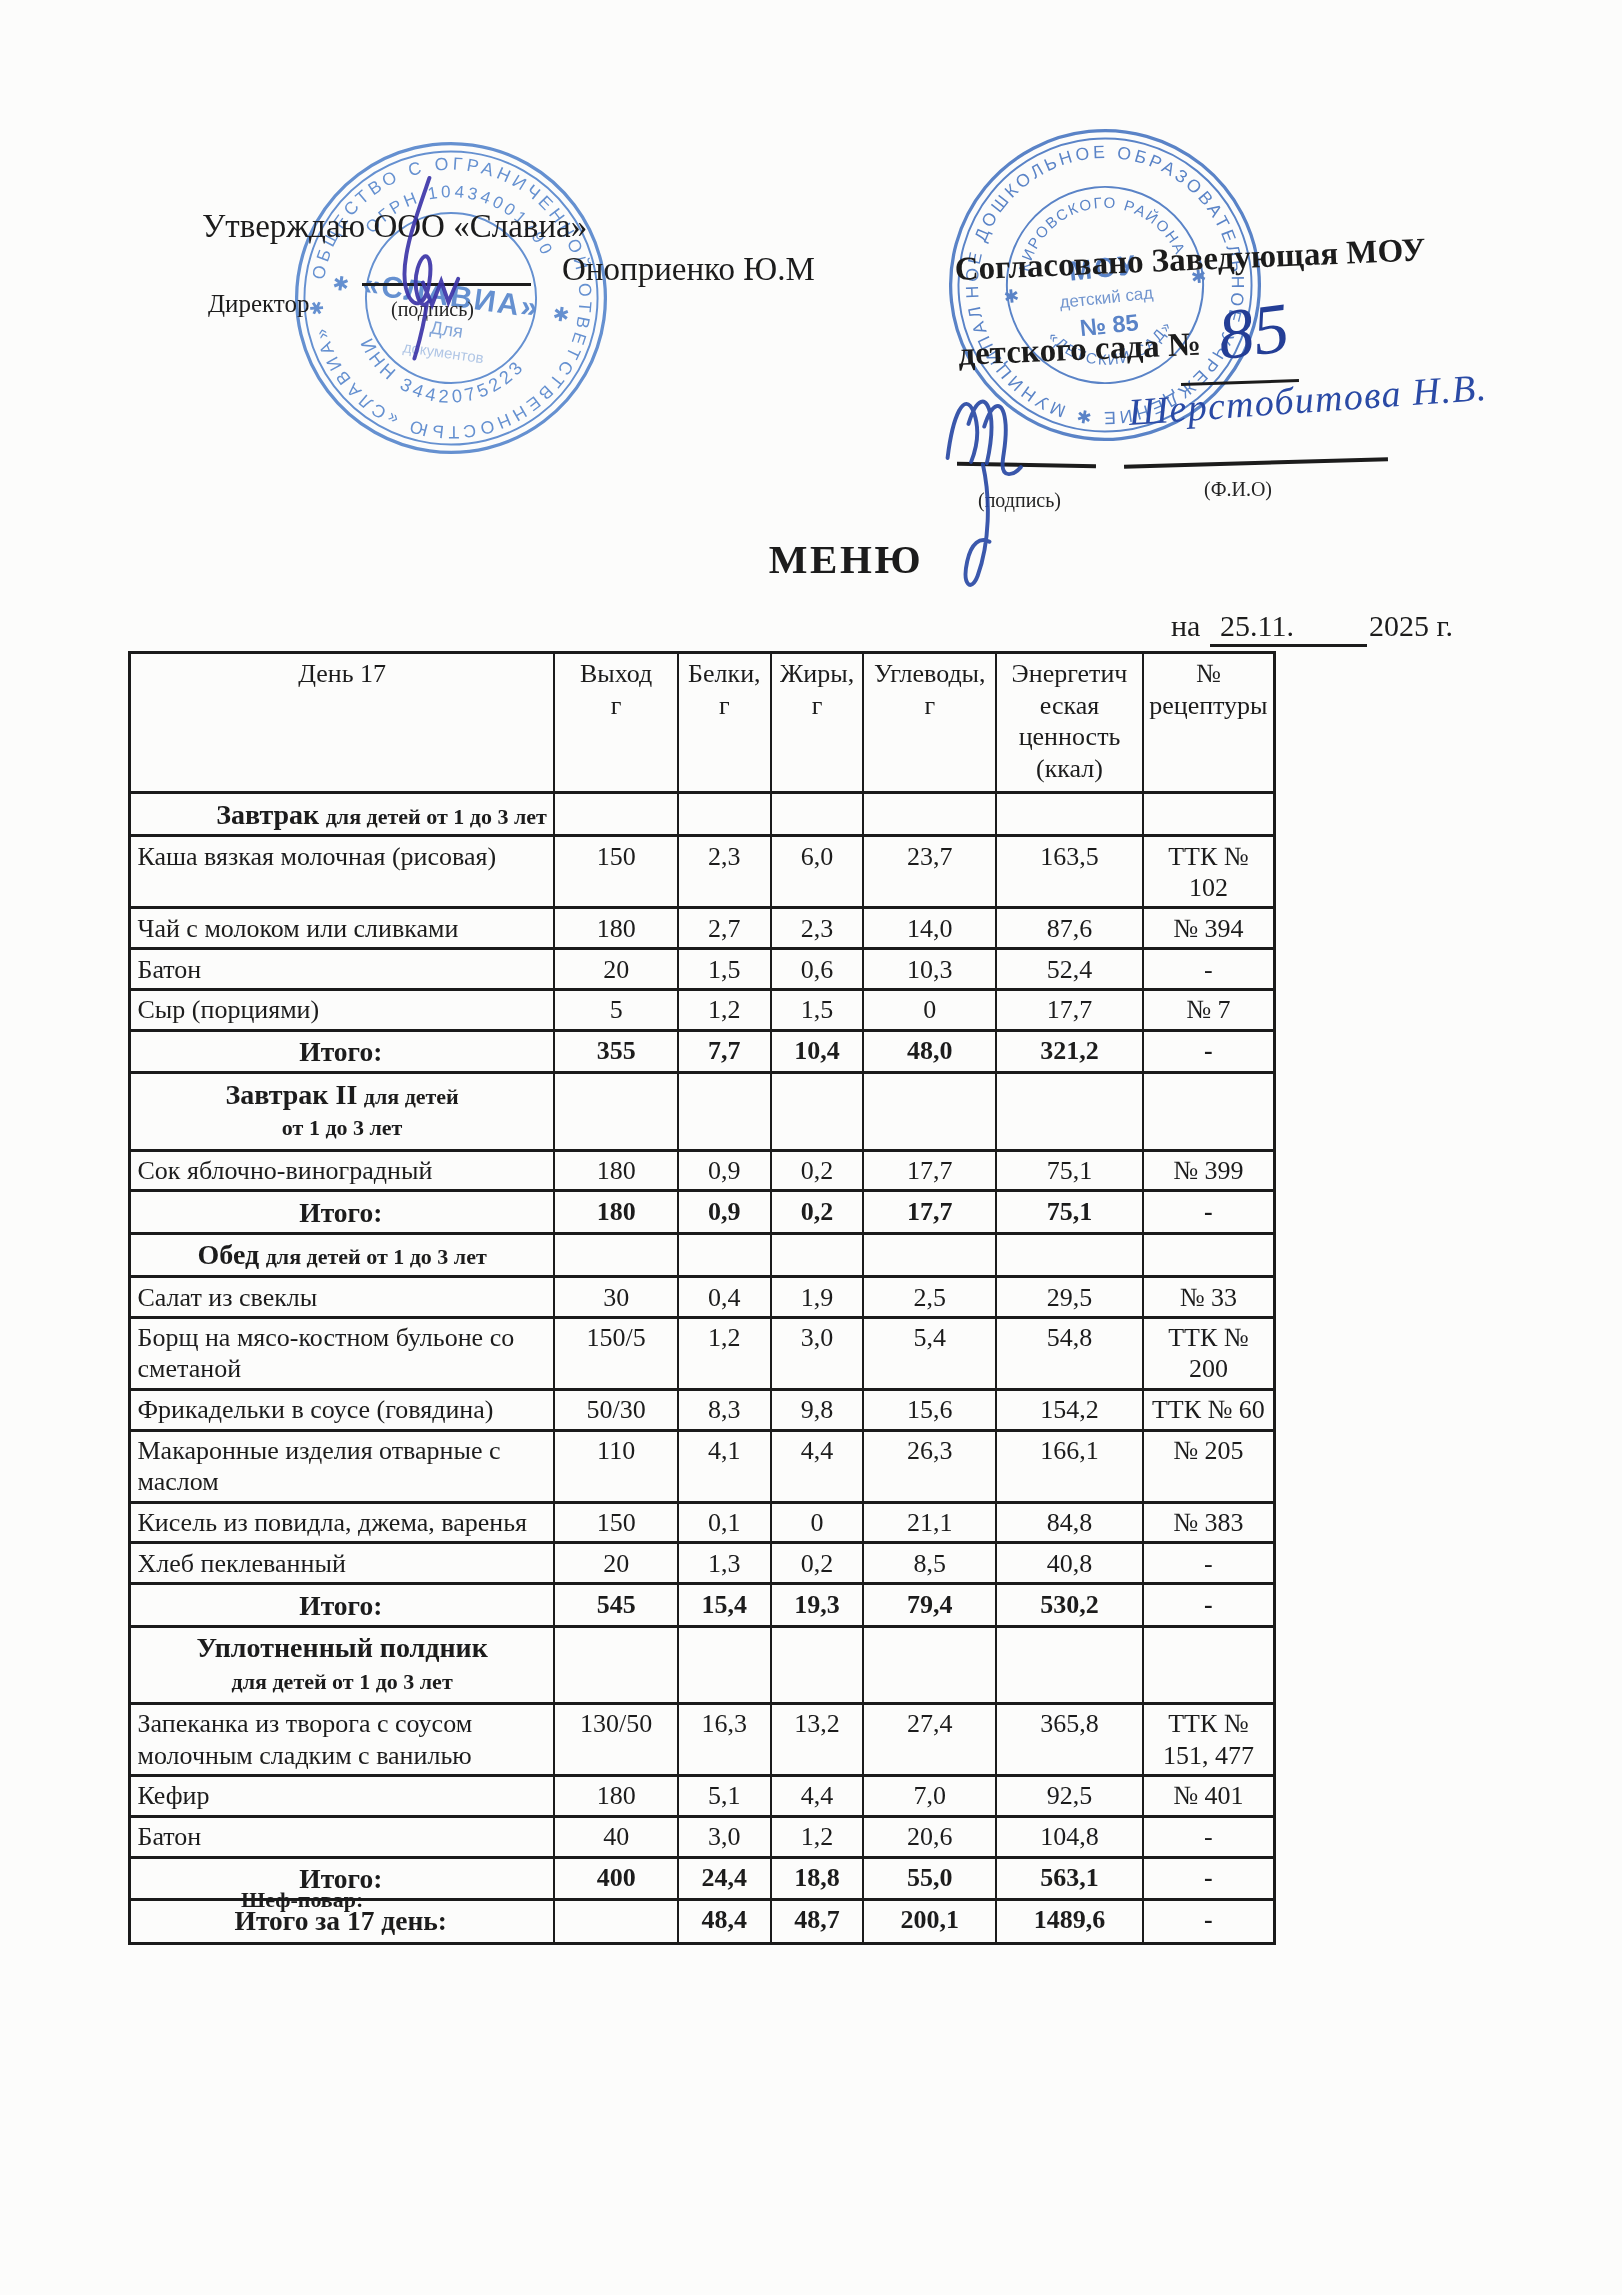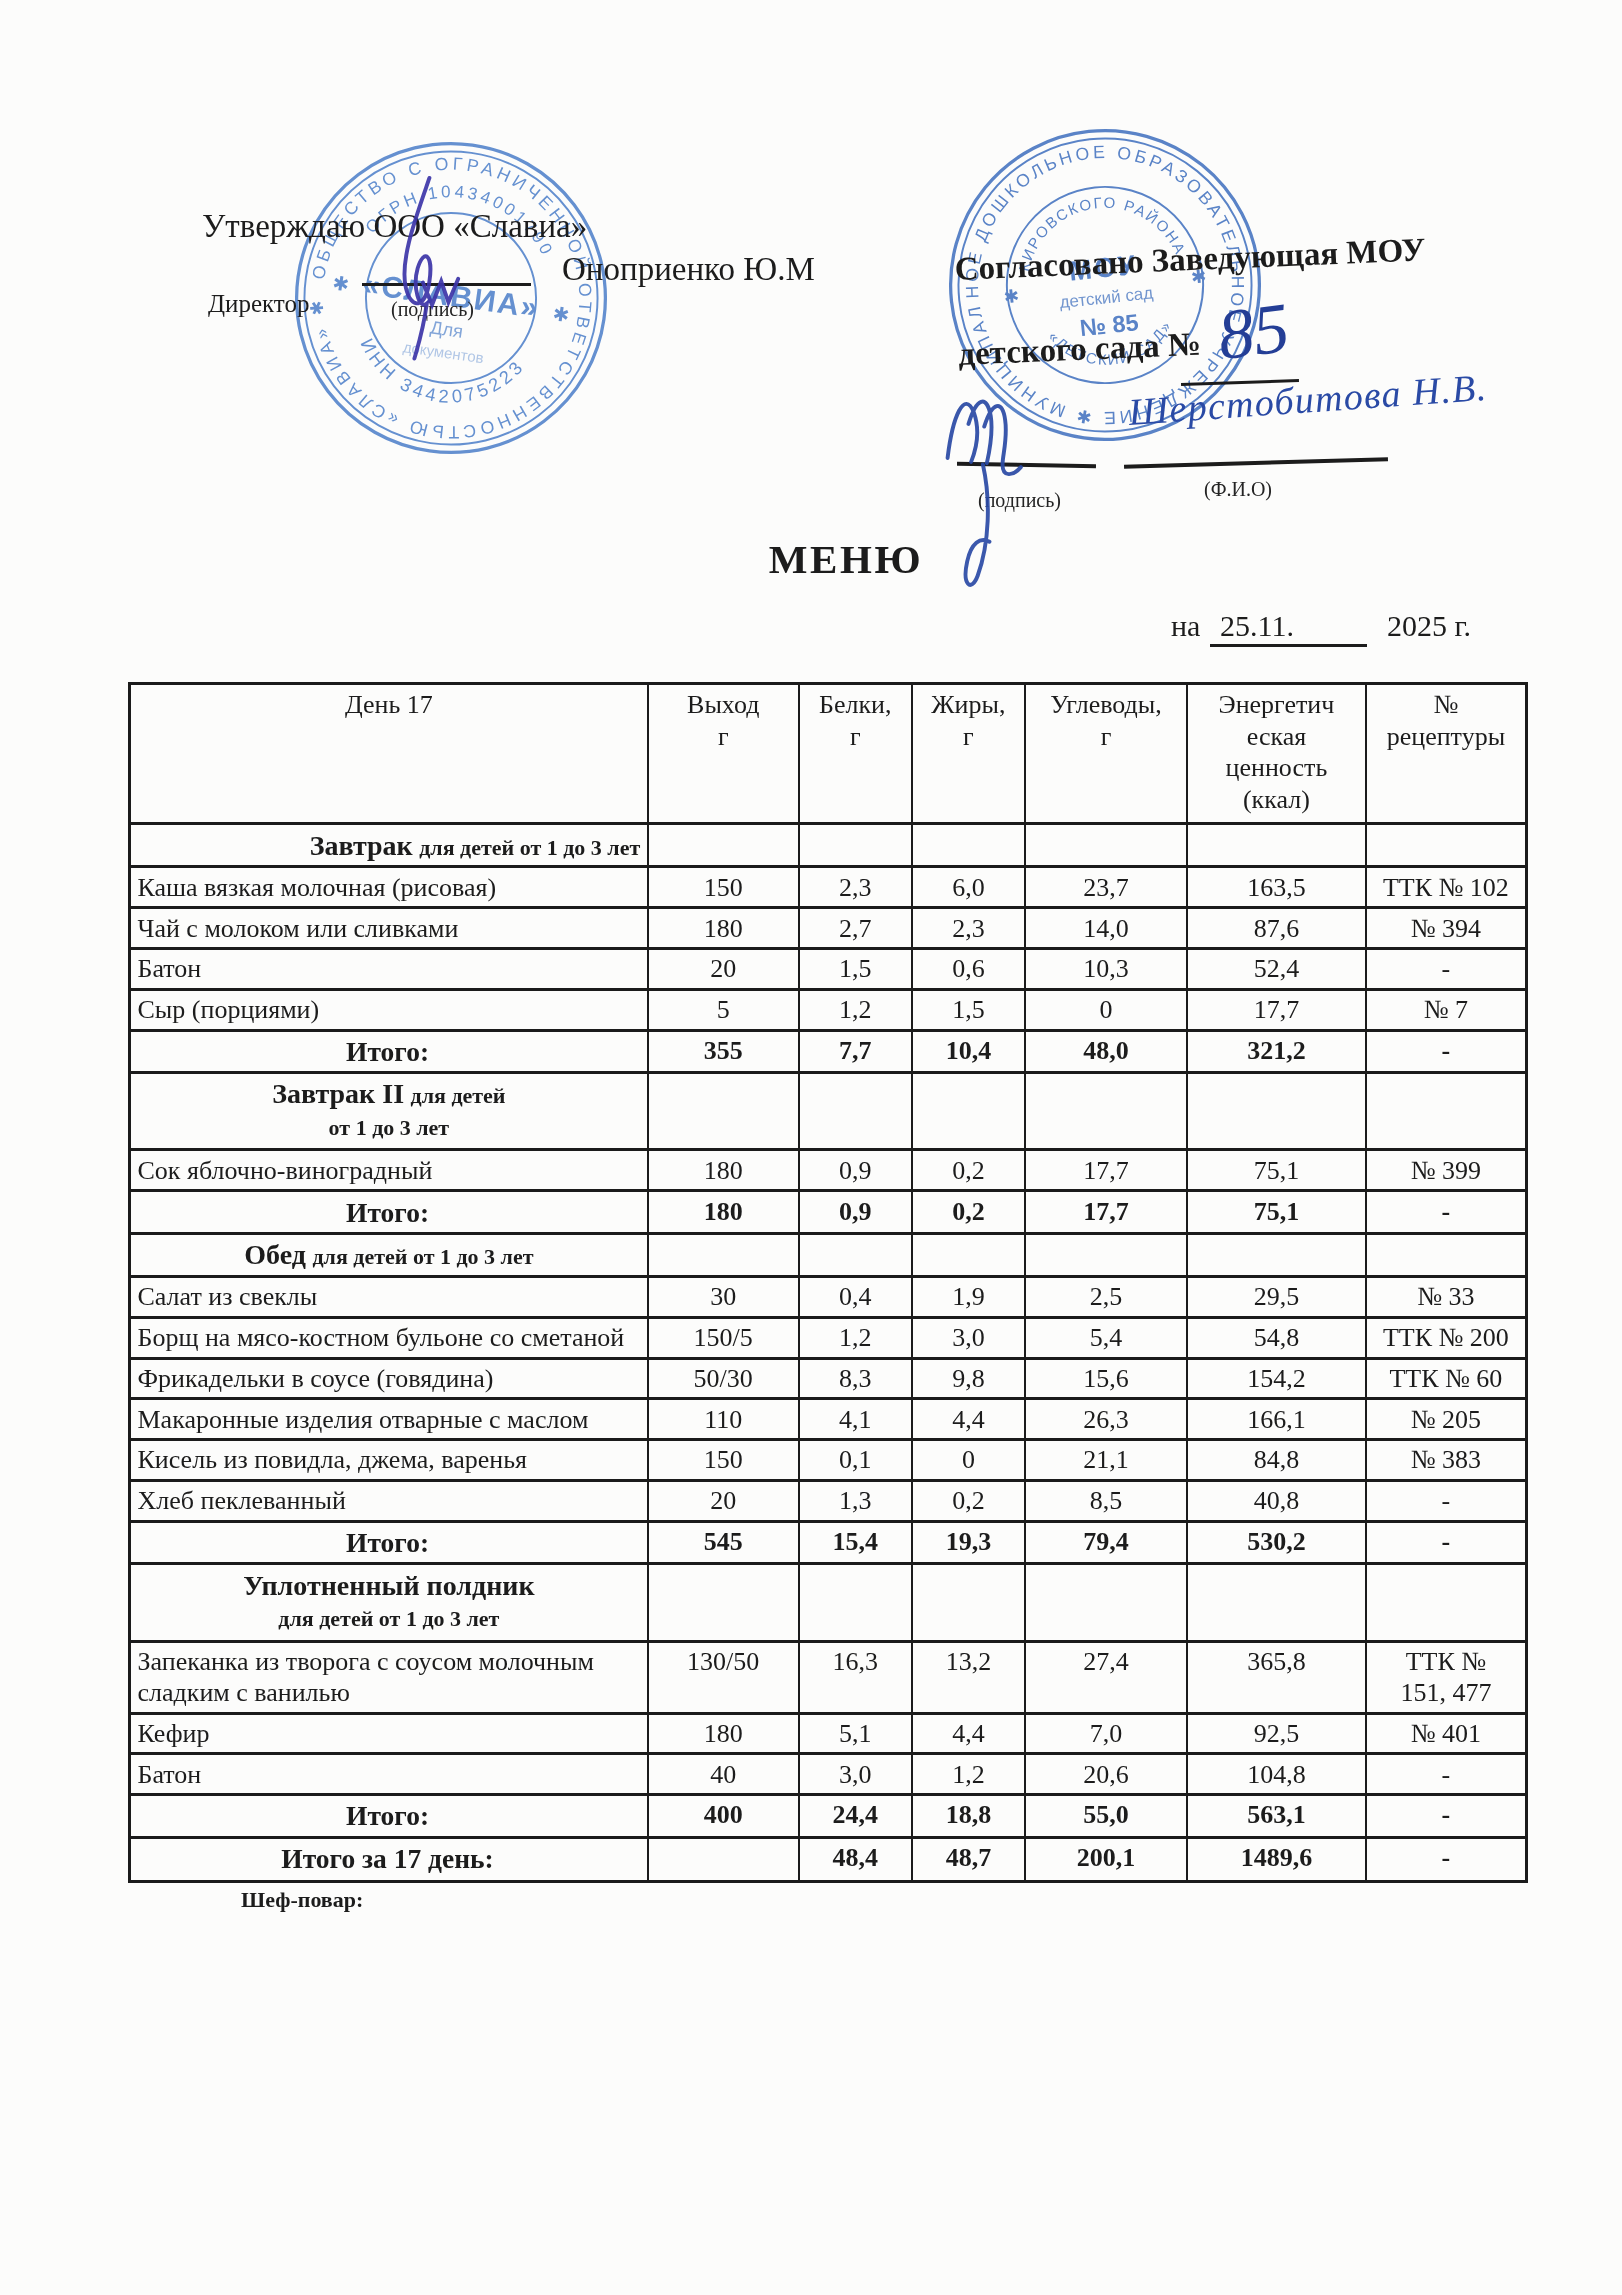--- a/index.html
+++ b/index.html
@@ -32,24 +32,24 @@
   
   .stamp{opacity:.85;}
   .stamp-left{left:294px;top:141px;transform:rotate(8deg);}
   .stamp-right{left:948px;top:128px;transform:rotate(-6deg);}
   .stamp text{font-family:"Liberation Sans","DejaVu Sans",sans-serif;}
 
   
   .menu-title{left:128px;top:535px;width:1436px;text-align:center;font-size:41px;font-weight:bold;letter-spacing:2.6px;}
   .date-line{left:1171px;top:609px;font-size:30px;white-space:nowrap;}
   .date-underlined{display:inline-block;border-bottom:3.3px solid #1c1c1c;min-width:147px;padding:0 0 1.3px 10.5px;margin-left:9.2px;}
-  .date-year{margin-left:20px;}
+  .date-year{margin-left:2px;}
 
   
-  table.menu{position:absolute;left:128px;top:682px;width:1400px;border-collapse:collapse;table-layout:fixed;border:3.9px solid #1b1b1b;}
+  table.menu{position:absolute;left:128px;top:651px;width:1148px;border-collapse:collapse;table-layout:fixed;border:3.9px solid #1b1b1b;}
   .menu th,.menu td{border:2.6px solid #1b1b1b;border-top-width:3.3px;border-bottom-width:3.3px;vertical-align:top;}
   .menu th{font-weight:normal;font-size:26px;line-height:1.22;text-align:center;padding:3.9px 2.6px 6.5px;white-space:pre-line;}
   .menu td{font-size:26px;line-height:1.2;padding:3.3px 6.5px;}
   .name-cell{text-align:left;padding-left:9.2px;padding-right:59px;}
   .val-cell{text-align:center;padding-left:2.6px;padding-right:2.6px;}
   .col-recipe{white-space:pre-line;}
   .row-total td,.row-grand td{font-weight:bold;}
   .row-total .name-cell,.row-grand .name-cell{text-align:center;padding-right:9.2px;font-size:27.5px;}
   .row-grand td{padding-top:3px;padding-bottom:5.2px;font-family:Liberation Serif, serif;}
   .sec-main{font-weight:bold;font-size:28px;}

